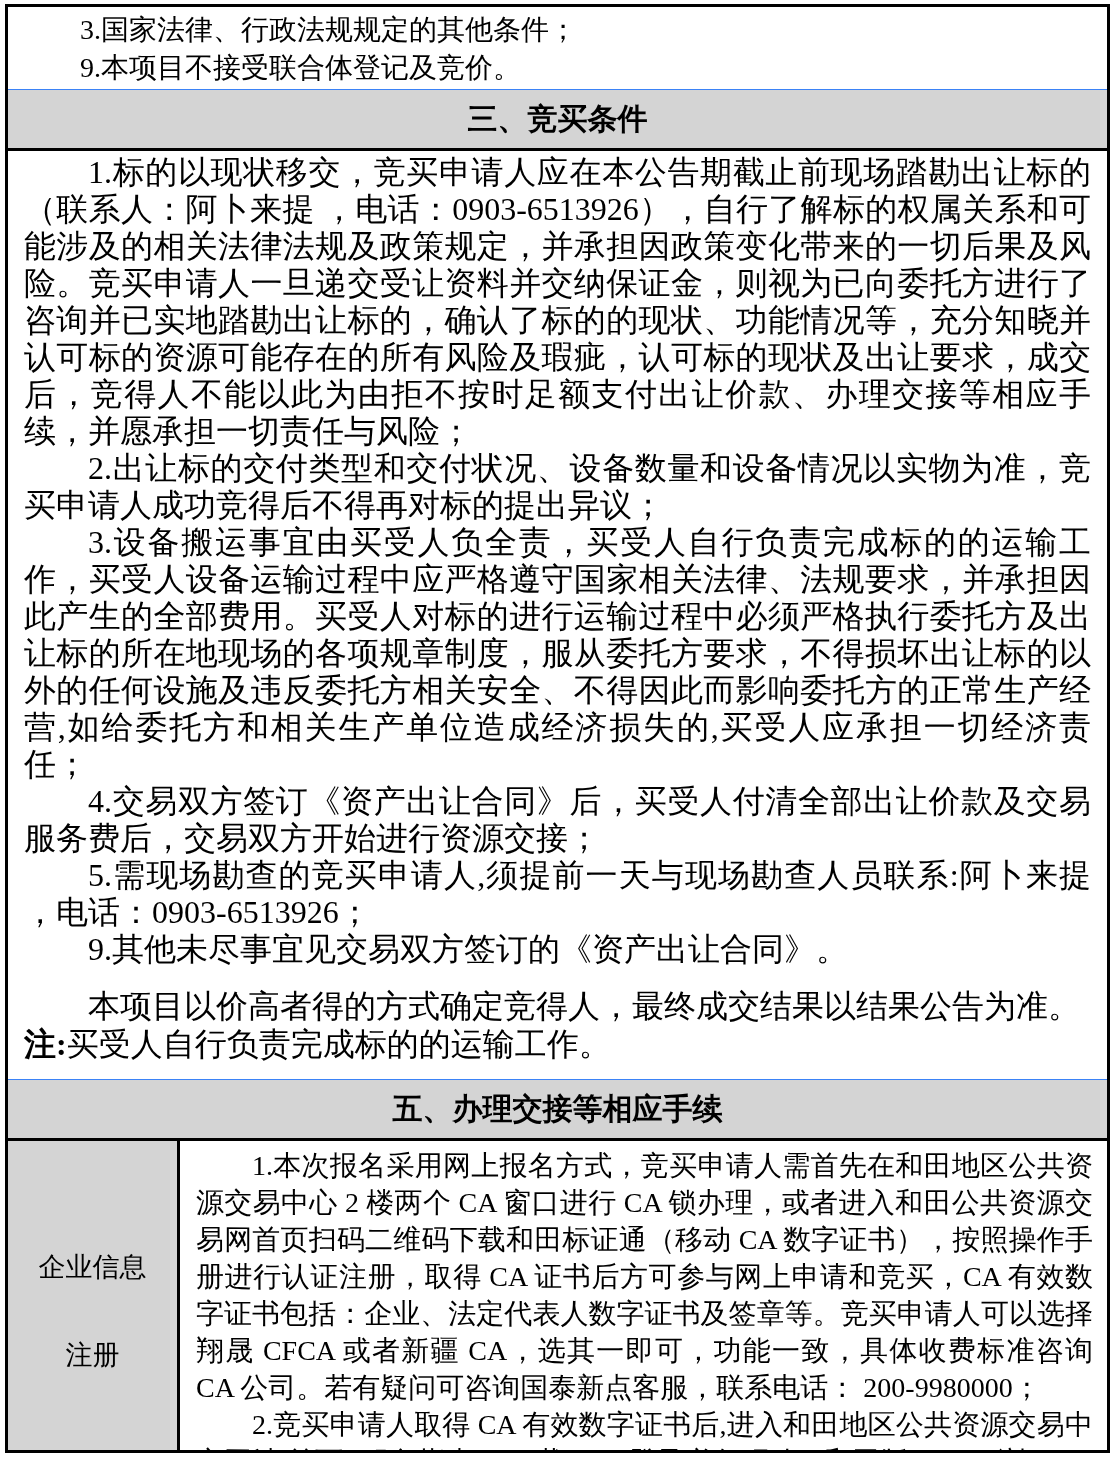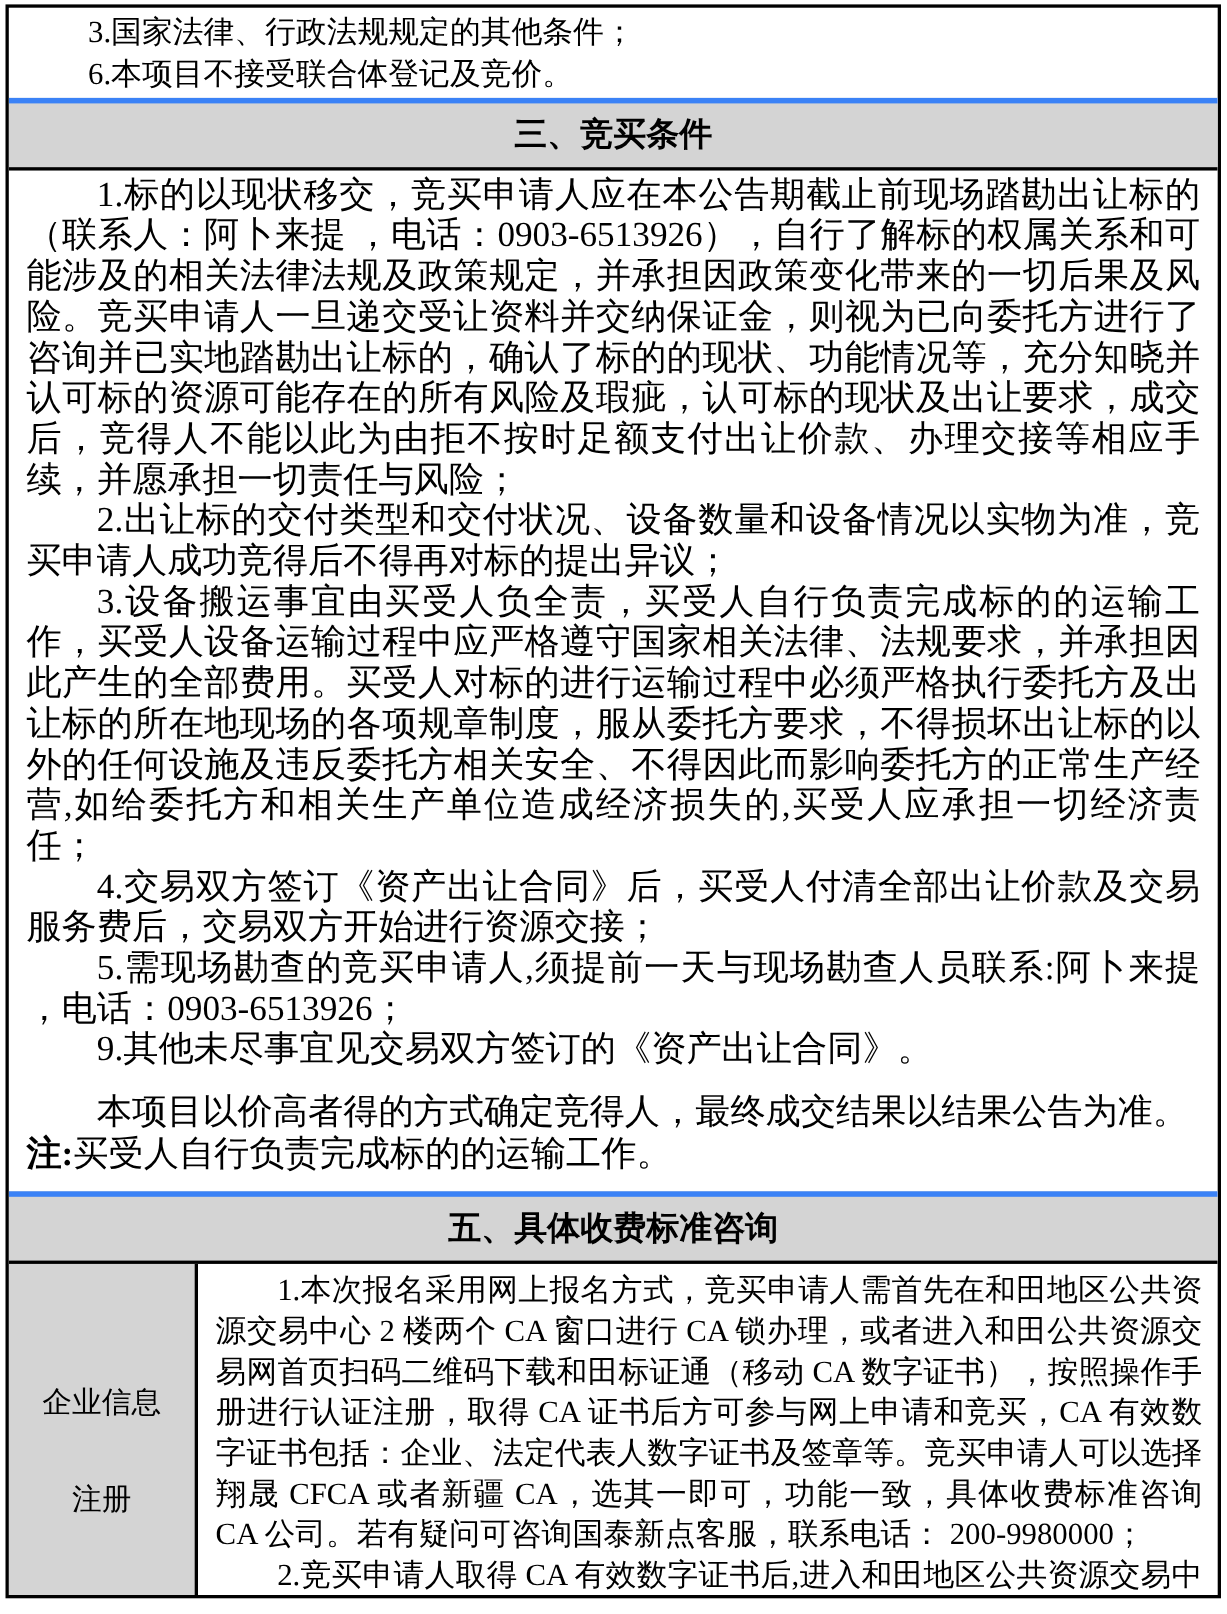--- a/index.html
+++ b/index.html
@@ -26,21 +26,21 @@
   }
   .intro {
     padding: 4px 16px 2px 16px;
     font-size: 28px;
     line-height: 38px;
   }
   .intro p { margin: 0; text-indent: 2em; }
 
   .sec-hdr {
     background: #d4d4d4;
-    border-top: 5px solid #3b82f6;
+    border-top: 1px solid #3b82f6;
     border-bottom: 3px solid #000000;
     text-align: center;
     font-weight: 700;
     font-size: 30px;
     line-height: 34px;
     padding: 12px 0;
   }
   .sec-body {
     padding: 3px 16px;
     font-size: 32px;
@@ -84,21 +84,21 @@
   }
   .reg-right p { margin: 0; text-indent: 2em; }
 </style>
 </head>
 <body>
 
 <div class="doc-frame">
 
   <div class="intro">
     <p>3.国家法律、行政法规规定的其他条件；</p>
-    <p>6.本项目不接受联合体登记及竞价。</p>
+    <p>9.本项目不接受联合体登记及竞价。</p>
   </div>
 
   <div class="sec-hdr">
     <span>三、竞买条件</span>
   </div>
 
   <div class="sec-body">
     <p>1.标的以现状移交，竞买申请人应在本公告期截止前现场踏勘出让标的（联系人：阿卜来提 ，电话：0903-6513926），自行了解标的权属关系和可能涉及的相关法律法规及政策规定，并承担因政策变化带来的一切后果及风险。竞买申请人一旦递交受让资料并交纳保证金，则视为已向委托方进行了咨询并已实地踏勘出让标的，确认了标的的现状、功能情况等，充分知晓并认可标的资源可能存在的所有风险及瑕疵，认可标的现状及出让要求，成交后，竞得人不能以此为由拒不按时足额支付出让价款、办理交接等相应手续，并愿承担一切责任与风险；</p>
     <p>2.出让标的交付类型和交付状况、设备数量和设备情况以实物为准，竞买申请人成功竞得后不得再对标的提出异议；</p>
     <p>3.设备搬运事宜由买受人负全责，买受人自行负责完成标的的运输工作，买受人设备运输过程中应严格遵守国家相关法律、法规要求，并承担因此产生的全部费用。买受人对标的进行运输过程中必须严格执行委托方及出让标的所在地现场的各项规章制度，服从委托方要求，不得损坏出让标的以外的任何设施及违反委托方相关安全、不得因此而影响委托方的正常生产经营,如给委托方和相关生产单位造成经济损失的,买受人应承担一切经济责任；</p>
@@ -107,21 +107,21 @@
     <p>9.其他未尽事宜见交易双方签订的《资产出让合同》。</p>
   </div>
 
 
   <div class="sec-body determine">
     <p>本项目以价高者得的方式确定竞得人，最终成交结果以结果公告为准。</p>
     <p class="note-line"><span class="note-label">注:</span><span>买受人自行负责完成标的的运输工作。</span></p>
   </div>
 
   <div class="sec-hdr">
-    <span>五、具体收费标准咨询</span>
+    <span>五、办理交接等相应手续</span>
   </div>
 
   <div class="reg-table">
     <div class="reg-left">
       <div>企业信息</div>
       <div>注册</div>
     </div>
     <div class="reg-right">
       <p>1.本次报名采用网上报名方式，竞买申请人需首先在和田地区公共资源交易中心 2 楼两个 CA 窗口进行 CA 锁办理，或者进入和田公共资源交易网首页扫码二维码下载和田标证通（移动 CA 数字证书），按照操作手册进行认证注册，取得 CA 证书后方可参与网上申请和竞买，CA 有效数字证书包括：企业、法定代表人数字证书及签章等。竞买申请人可以选择翔晟 CFCA 或者新疆 CA，选其一即可，功能一致，具体收费标准咨询 CA 公司。若有疑问可咨询国泰新点客服，联系电话： 200-9980000；</p>
       <p>2.竞买申请人取得 CA 有效数字证书后,进入和田地区公共资源交易中心网站,首页--服务指南， 下载 “CA 登录必备驱动（和田版）、IE 浏</p>

